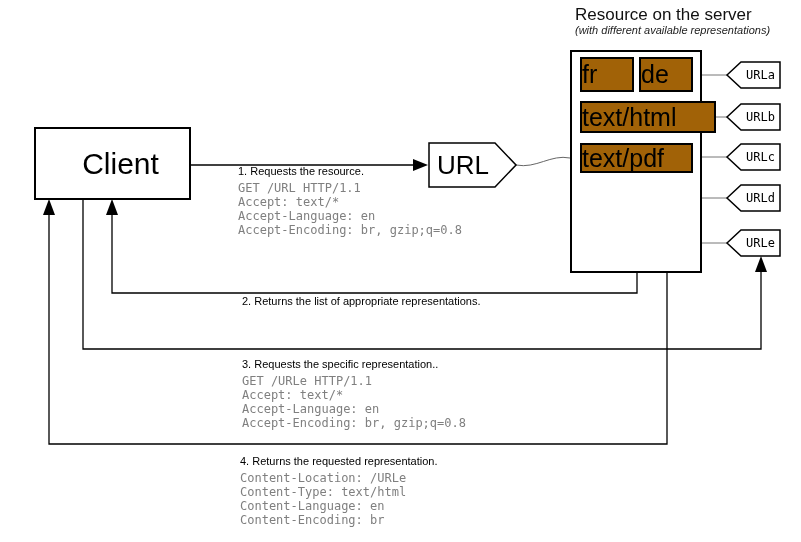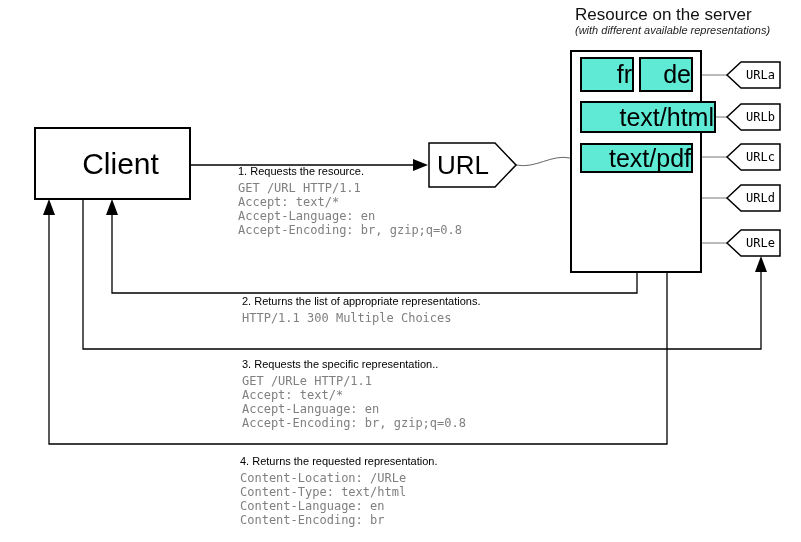--- a/index.html
+++ b/index.html
@@ -10,22 +10,22 @@
   #stage *{box-sizing:border-box;}
   svg.layer{position:absolute;left:0;top:0;width:801px;height:542px;}
 
   .node-box{
     position:absolute;border:2px solid #000;background:#fff;
     display:flex;align-items:center;justify-content:center;
   }
   .client-box{font-size:30px;color:#000;padding-left:16px;}
   .outer-box{position:absolute;border:2px solid #000;background:#fff;}
   .rep-box{
-    position:absolute;border:2px solid #000;background:#5eead4;
-    display:flex;align-items:center;justify-content:flex-end;
+    position:absolute;border:2px solid #000;background:#a16207;
+    display:flex;align-items:center;justify-content:flex-start;
     font-size:25px;color:#000;
   }
   .title{
     position:absolute;left:575px;top:5px;font-size:17px;color:#111;
     white-space:nowrap;
   }
   .subtitle{
     position:absolute;left:575px;top:24px;font-size:11px;font-style:italic;
     color:#222;white-space:nowrap;
   }
@@ -117,21 +117,20 @@
   <div class="msg" style="left:218px;top:164px">
     <div class="msg-label">1. Requests the resource.</div>
     <div class="msg-line">GET /URL HTTP/1.1</div>
     <div class="msg-line">Accept: text/*</div>
     <div class="msg-line">Accept-Language: en</div>
     <div class="msg-line">Accept-Encoding: br, gzip;q=0.8</div>
   </div>
 
   <div class="msg" style="left:222px;top:294px">
     <div class="msg-label">2. Returns the list of  appropriate representations.</div>
-    <div class="msg-line">HTTP/1.1 300 Multiple Choices</div>
   </div>
 
   <div class="msg" style="left:222px;top:357px">
     <div class="msg-label">3. Requests the specific representation..</div>
     <div class="msg-line">GET /URLe HTTP/1.1</div>
     <div class="msg-line">Accept: text/*</div>
     <div class="msg-line">Accept-Language: en</div>
     <div class="msg-line">Accept-Encoding: br, gzip;q=0.8</div>
   </div>
 

